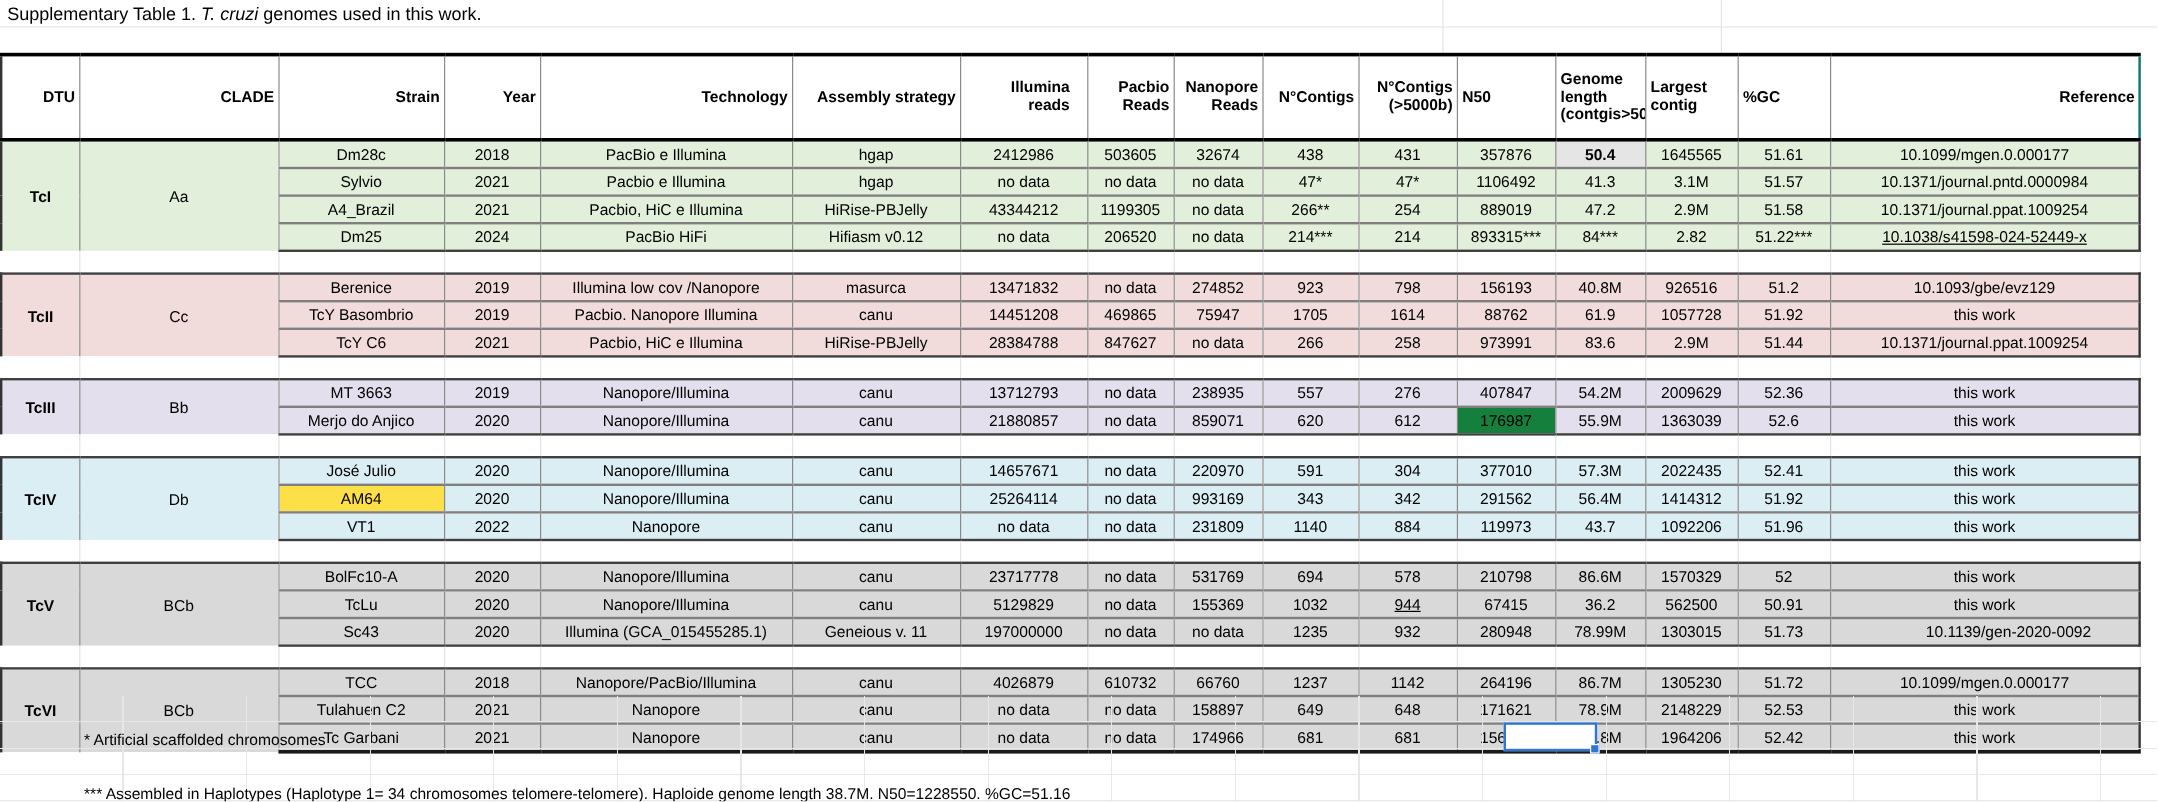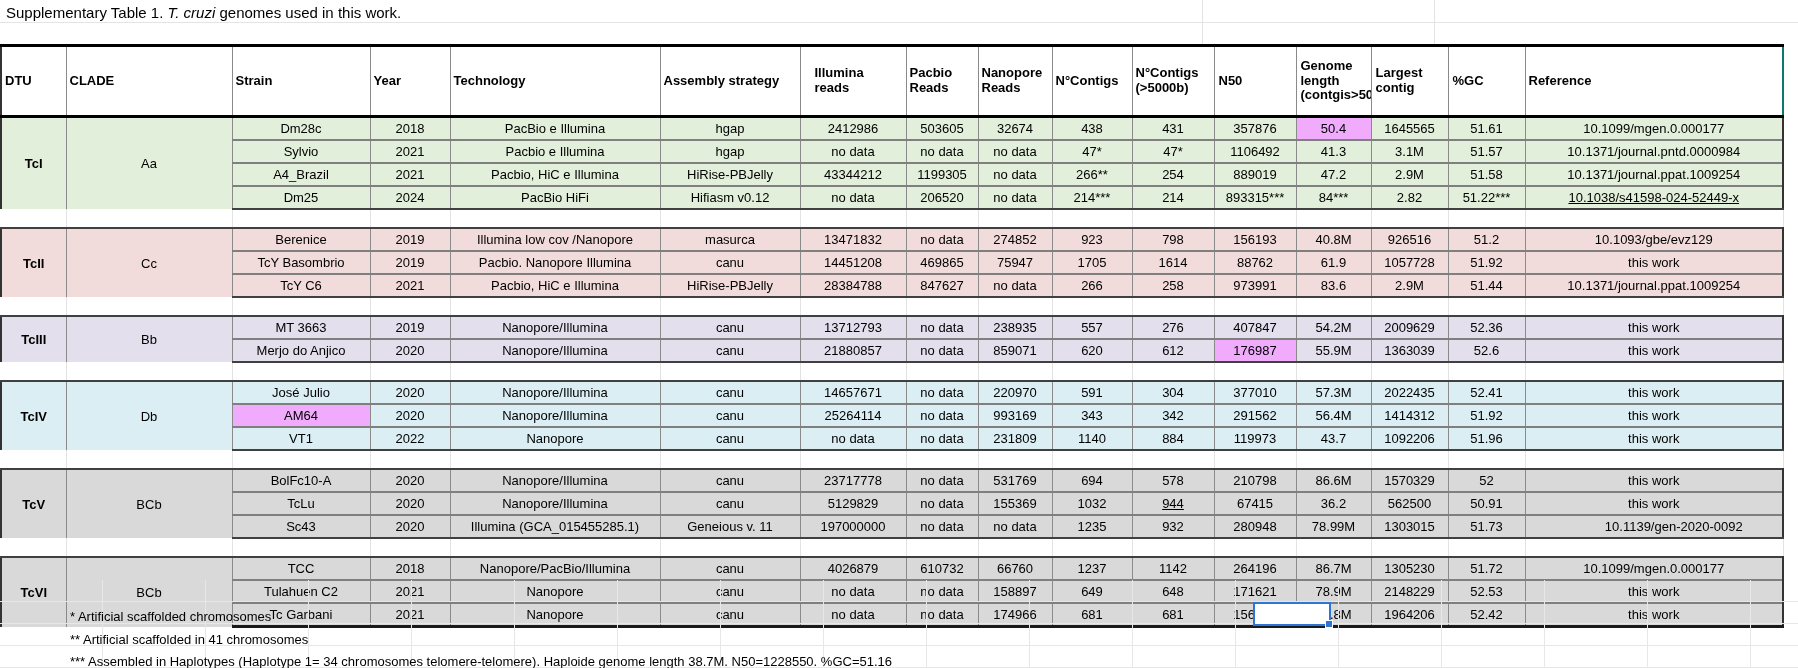--- a/index.html
+++ b/index.html
@@ -10,21 +10,21 @@
   .title-row{position:absolute;top:0;left:0;height:25px;line-height:25px;padding-left:6px;font-size:15px;white-space:nowrap;}
   .hline{position:absolute;left:0;top:22px;width:1798px;height:1px;background:#e4e4e4;}
   .vline{position:absolute;top:0;height:44px;width:1px;background:#e4e4e4;}
   .v1{left:1202px;} .v2{left:1434px;}
 
   table.grid{
     position:absolute;top:44px;left:0;border-collapse:collapse;table-layout:fixed;
     width:1782px;font-size:13px;
   }
   th{
-    font-weight:bold;height:68px;vertical-align:middle;text-align:left;line-height:1.12;
+    font-weight:bold;height:68px;vertical-align:middle;text-align:right;line-height:1.12;
     border:1px solid #8a8a8a;border-top:3px solid #000;border-bottom:3px solid #000;
     padding:0 3px;overflow:hidden;
   }
   th.th-left{text-align:left;padding-left:4px;}
   th.th-c6{padding:0 14px;}
   th:first-child{border-left:2px solid #333;}
   th:last-child{border-right:2px solid #0f766e;}
   td{
     height:21px;text-align:center;vertical-align:middle;padding:0 2px;
     border-left:1px solid #8a8a8a;border-right:1px solid #8a8a8a;
@@ -114,21 +114,21 @@
           <td style="background: rgb(226, 239, 218);">Dm28c</td>
           <td style="background: rgb(226, 239, 218);">2018</td>
           <td style="background: rgb(226, 239, 218);">PacBio e Illumina</td>
           <td style="background: rgb(226, 239, 218);">hgap</td>
           <td style="background: rgb(226, 239, 218);">2412986</td>
           <td style="background: rgb(226, 239, 218);">503605</td>
           <td style="background: rgb(226, 239, 218);">32674</td>
           <td style="background: rgb(226, 239, 218);">438</td>
           <td style="background: rgb(226, 239, 218);">431</td>
           <td style="background: rgb(226, 239, 218);">357876</td>
-          <td style="background: #f0abfc;">50.4</td>
+          <td style="background: #e5e5e5; font-weight: bold;">50.4</td>
           <td style="background: rgb(226, 239, 218);">1645565</td>
           <td style="background: rgb(226, 239, 218);">51.61</td>
           <td style="background: rgb(226, 239, 218);">10.1099/mgen.0.000177</td>
         </tr>
         <tr class="inner-sep">
           <td style="background: rgb(226, 239, 218);">Sylvio</td>
           <td style="background: rgb(226, 239, 218);">2021</td>
           <td style="background: rgb(226, 239, 218);">Pacbio e Illumina</td>
           <td style="background: rgb(226, 239, 218);">hgap</td>
           <td style="background: rgb(226, 239, 218);">no data</td>
@@ -281,21 +281,21 @@
         <tr class="g-last inner-sep">
           <td style="background: rgb(228, 223, 236);">Merjo do Anjico</td>
           <td style="background: rgb(228, 223, 236);">2020</td>
           <td style="background: rgb(228, 223, 236);">Nanopore/Illumina</td>
           <td style="background: rgb(228, 223, 236);">canu</td>
           <td style="background: rgb(228, 223, 236);">21880857</td>
           <td style="background: rgb(228, 223, 236);">no data</td>
           <td style="background: rgb(228, 223, 236);">859071</td>
           <td style="background: rgb(228, 223, 236);">620</td>
           <td style="background: rgb(228, 223, 236);">612</td>
-          <td style="background: #f0abfc;">176987</td>
+          <td style="background: #15803d;">176987</td>
           <td style="background: rgb(228, 223, 236);">55.9M</td>
           <td style="background: rgb(228, 223, 236);">1363039</td>
           <td style="background: rgb(228, 223, 236);">52.6</td>
           <td style="background: rgb(228, 223, 236);">this work</td>
         </tr>
         <tr class="spacer">
           <td></td>
           <td></td>
           <td></td>
           <td></td>
@@ -324,21 +324,21 @@
           <td style="background: rgb(218, 238, 243);">220970</td>
           <td style="background: rgb(218, 238, 243);">591</td>
           <td style="background: rgb(218, 238, 243);">304</td>
           <td style="background: rgb(218, 238, 243);">377010</td>
           <td style="background: rgb(218, 238, 243);">57.3M</td>
           <td style="background: rgb(218, 238, 243);">2022435</td>
           <td style="background: rgb(218, 238, 243);">52.41</td>
           <td style="background: rgb(218, 238, 243);">this work</td>
         </tr>
         <tr class="inner-sep">
-          <td style="background: #f0abfc;">AM64</td>
+          <td style="background: #fde047;">AM64</td>
           <td style="background: rgb(218, 238, 243);">2020</td>
           <td style="background: rgb(218, 238, 243);">Nanopore/Illumina</td>
           <td style="background: rgb(218, 238, 243);">canu</td>
           <td style="background: rgb(218, 238, 243);">25264114</td>
           <td style="background: rgb(218, 238, 243);">no data</td>
           <td style="background: rgb(218, 238, 243);">993169</td>
           <td style="background: rgb(218, 238, 243);">343</td>
           <td style="background: rgb(218, 238, 243);">342</td>
           <td style="background: rgb(218, 238, 243);">291562</td>
           <td style="background: rgb(218, 238, 243);">56.4M</td>
@@ -497,20 +497,19 @@
           <td style="background: rgb(217, 217, 217);">1964206</td>
           <td style="background: rgb(217, 217, 217);">52.42</td>
           <td style="background: rgb(217, 217, 217);">this work</td>
         </tr>
       </tbody>
     </table>
 
   <div class="bottom-grid"></div>
 
   <div class="footnote fn1">* Artificial scaffolded chromosomes</div>
-  <div class="footnote fn2">** Artificial scaffolded in 41 chromosomes</div>
   <div class="footnote fn3">*** Assembled in Haplotypes (Haplotype 1= 34 chromosomes telomere-telomere). Haploide genome length 38.7M. N50=1228550. %GC=51.16</div>
 
   <div class="selected-cell" style="border-color: rgb(46, 117, 212);">
     <div class="fill-handle" style="background: rgb(46, 117, 212);"></div>
   </div>
 
 </div>
 
 </body></html>

